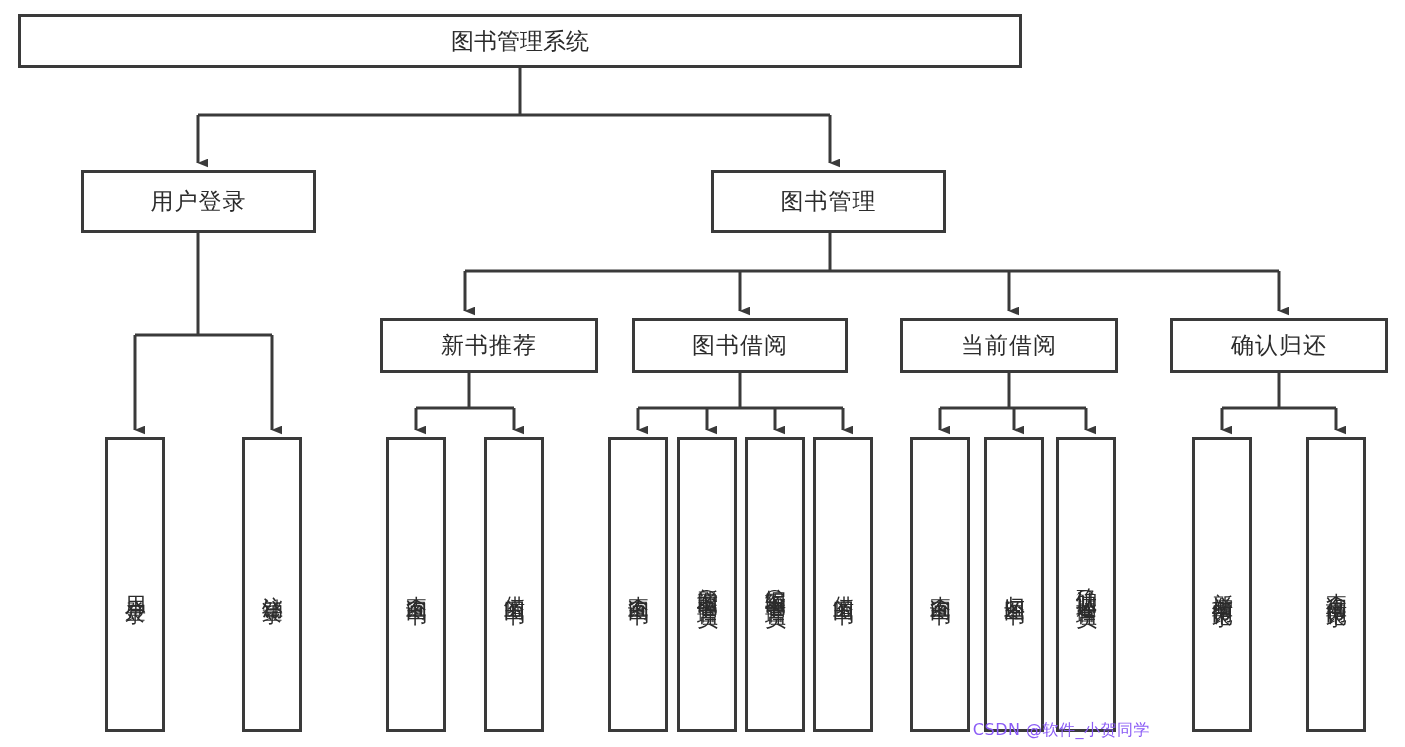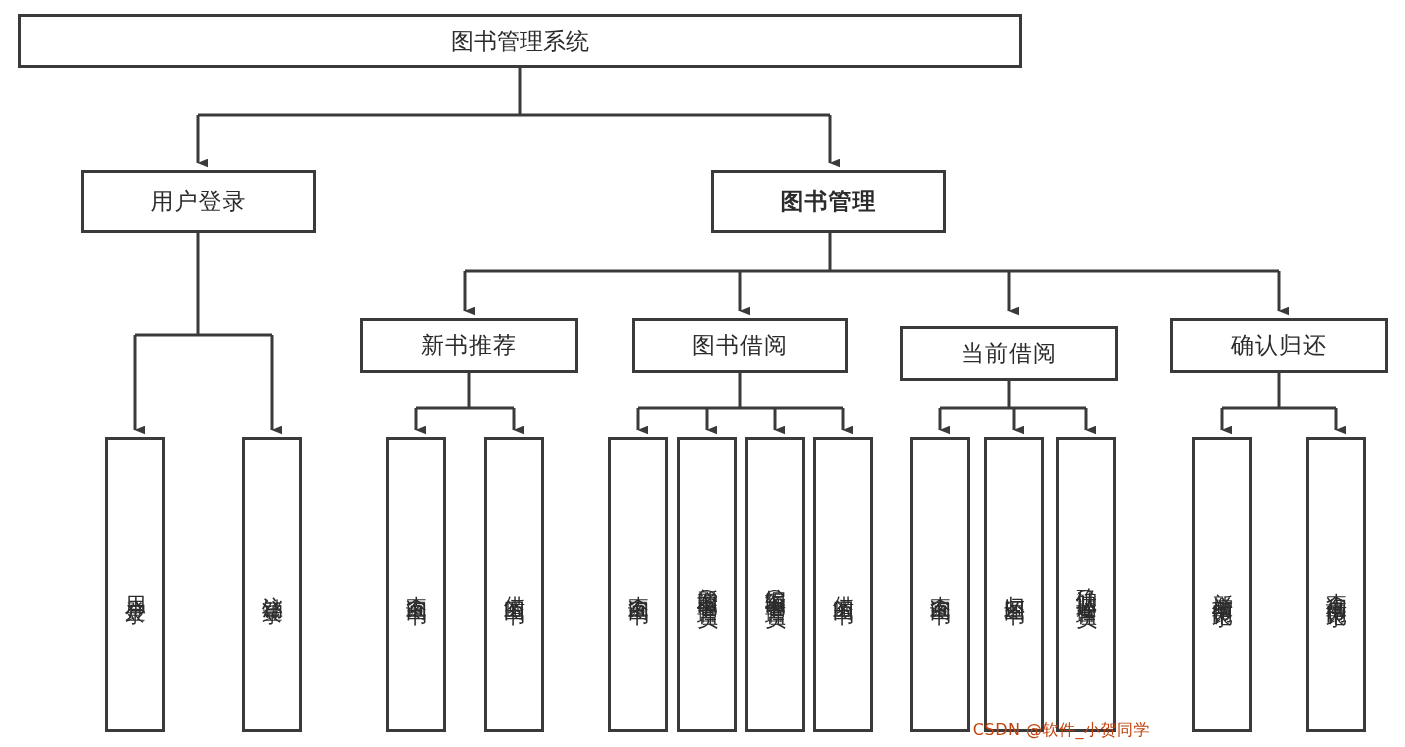--- a/index.html
+++ b/index.html
@@ -56,21 +56,21 @@
     letter-spacing: 3px;
     color: #2b2b2b;
     white-space: nowrap;
     text-align: center;
   }
   .watermark {
     position: absolute;
     right: 8px;
     bottom: 6px;
     font-size: 16px;
-    color: #c2410c;
+    color: #8b5cf6;
     letter-spacing: 0.5px;
     white-space: nowrap;
     pointer-events: none;
   }
   svg.connectors {
     position: absolute;
     left: 0;
     top: 0;
     width: 1405px;
     height: 747px;
@@ -135,31 +135,31 @@
     </g>
   </svg>
 
   <div class="node-box root" style="left:18px; top:14px; width:1004px; height:54px;">
     <span>图书管理系统</span>
   </div>
 
   <div class="node-box horiz" style="left:81px; top:170px; width:235px; height:63px;">
     <span>用户登录</span>
   </div>
-  <div class="node-box horiz" style="left:711px; top:170px; width:235px; height:63px;font-weight:bold;">
+  <div class="node-box horiz" style="left:711px; top:170px; width:235px; height:63px;">
     <span>图书管理</span>
   </div>
 
-  <div class="node-box horiz" style="left:360px; top:318px; width:218px; height:55px;font-family:Liberation Mono, monospace;">
+  <div class="node-box horiz" style="left:380px; top:318px; width:218px; height:55px;font-family:Liberation Mono, monospace;">
     <span>新书推荐</span>
   </div>
   <div class="node-box horiz" style="left:632px; top:318px; width:216px; height:55px;text-align:right;">
     <span>图书借阅</span>
   </div>
-  <div class="node-box horiz" style="left:900px; top:318px; width:218px; height:55px;margin-top:8px;">
+  <div class="node-box horiz" style="left:900px; top:318px; width:218px; height:55px;">
     <span>当前借阅</span>
   </div>
   <div class="node-box horiz" style="left:1170px; top:318px; width:218px; height:55px;">
     <span>确认归还</span>
   </div>
 
   <div class="leaf-box" style="left:105px; top:437px; width:60px; height:295px;">
     <span class="leaf-text">用户登录</span>
   </div>
   <div class="leaf-box" style="left:242px; top:437px; width:60px; height:295px;">

